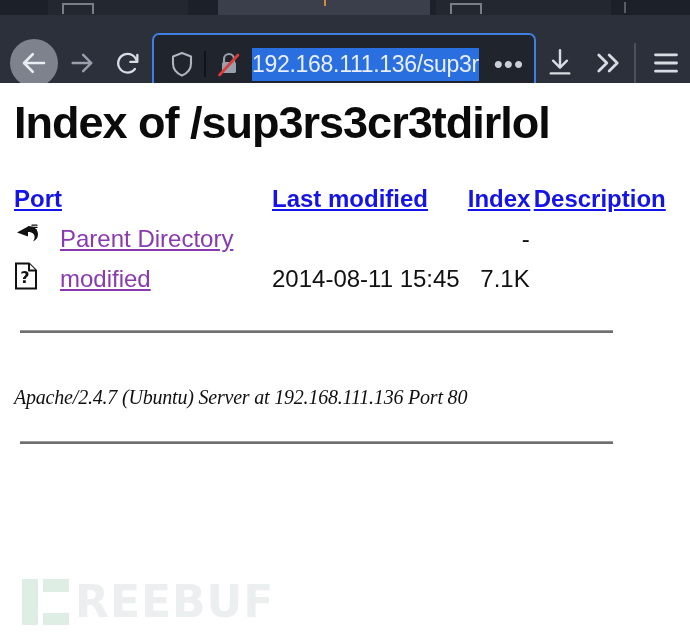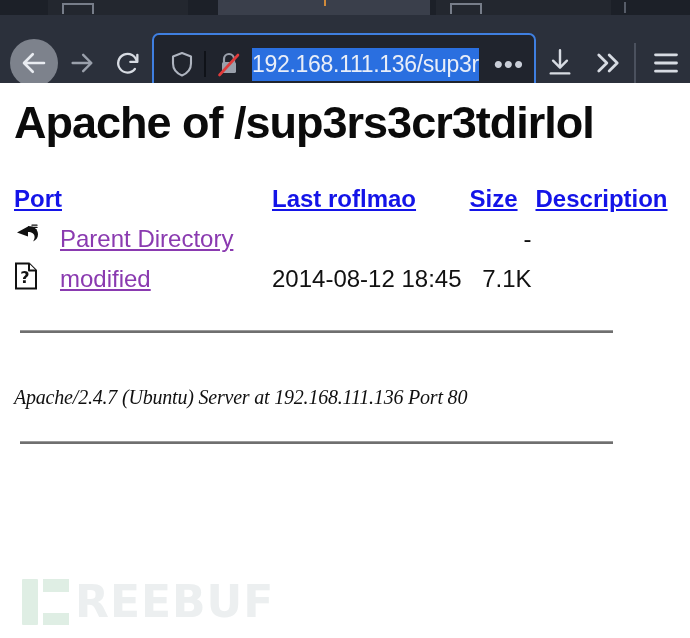--- a/index.html
+++ b/index.html
@@ -313,33 +313,33 @@
       <svg width="28" height="26" viewBox="0 0 24 22">
         <path d="M3 4h18M3 11h18M3 18h18" stroke="#d7dbe2" stroke-width="2.4" stroke-linecap="round"></path>
       </svg>
     </div>
   </div>
 
   <div class="leftedge"></div>
 
   <div class="page">
 
-    <h1 class="idx">Apache of /sup3rs3cr3tdirlol</h1>
+    <h1 class="idx">Index of /sup3rs3cr3tdirlol</h1>
 
     <table class="listing">
       <thead>
         <tr>
           <th class="h-name" colspan="2">
             <a href="#">Port</a>
           </th>
           <th class="h-mod">
-            <a href="#">Last roflmao</a>
+            <a href="#">Last modified</a>
           </th>
           <th class="h-size">
-            <a href="#">Size</a>
+            <a href="#">Index</a>
           </th>
           <th>
             <a href="#">Description</a>
           </th>
         </tr>
       </thead>
       <tbody>
 
         <tr style="height:40px;">
           <td class="col-icon">
@@ -364,21 +364,21 @@
               <svg width="24" height="28" viewBox="0 0 24 28">
                 <path d="M2 1.5h13l7 7V26.5H2z" fill="#fff" stroke="#111" stroke-width="2"></path>
                 <path d="M15 1.5v7h7" fill="#fff" stroke="#111" stroke-width="2" stroke-linejoin="round"></path>
                 <text x="11" y="21" font-family="DejaVu Sans, sans-serif" font-size="16" font-weight="bold" text-anchor="middle" fill="#111">?</text>
               </svg>
             </span>
           </td>
           <td class="col-name">
             <a class="rowlink" href="#">modified</a>
           </td>
-          <td class="col-mod">2014-08-12 18:45</td>
+          <td class="col-mod">2014-08-11 15:45</td>
           <td class="col-size">7.1K</td>
           <td class="col-desc"></td>
         </tr>
 
       </tbody>
     </table>
 
     <div class="hrule top"></div>
     <div class="hrule bot"></div>
 

